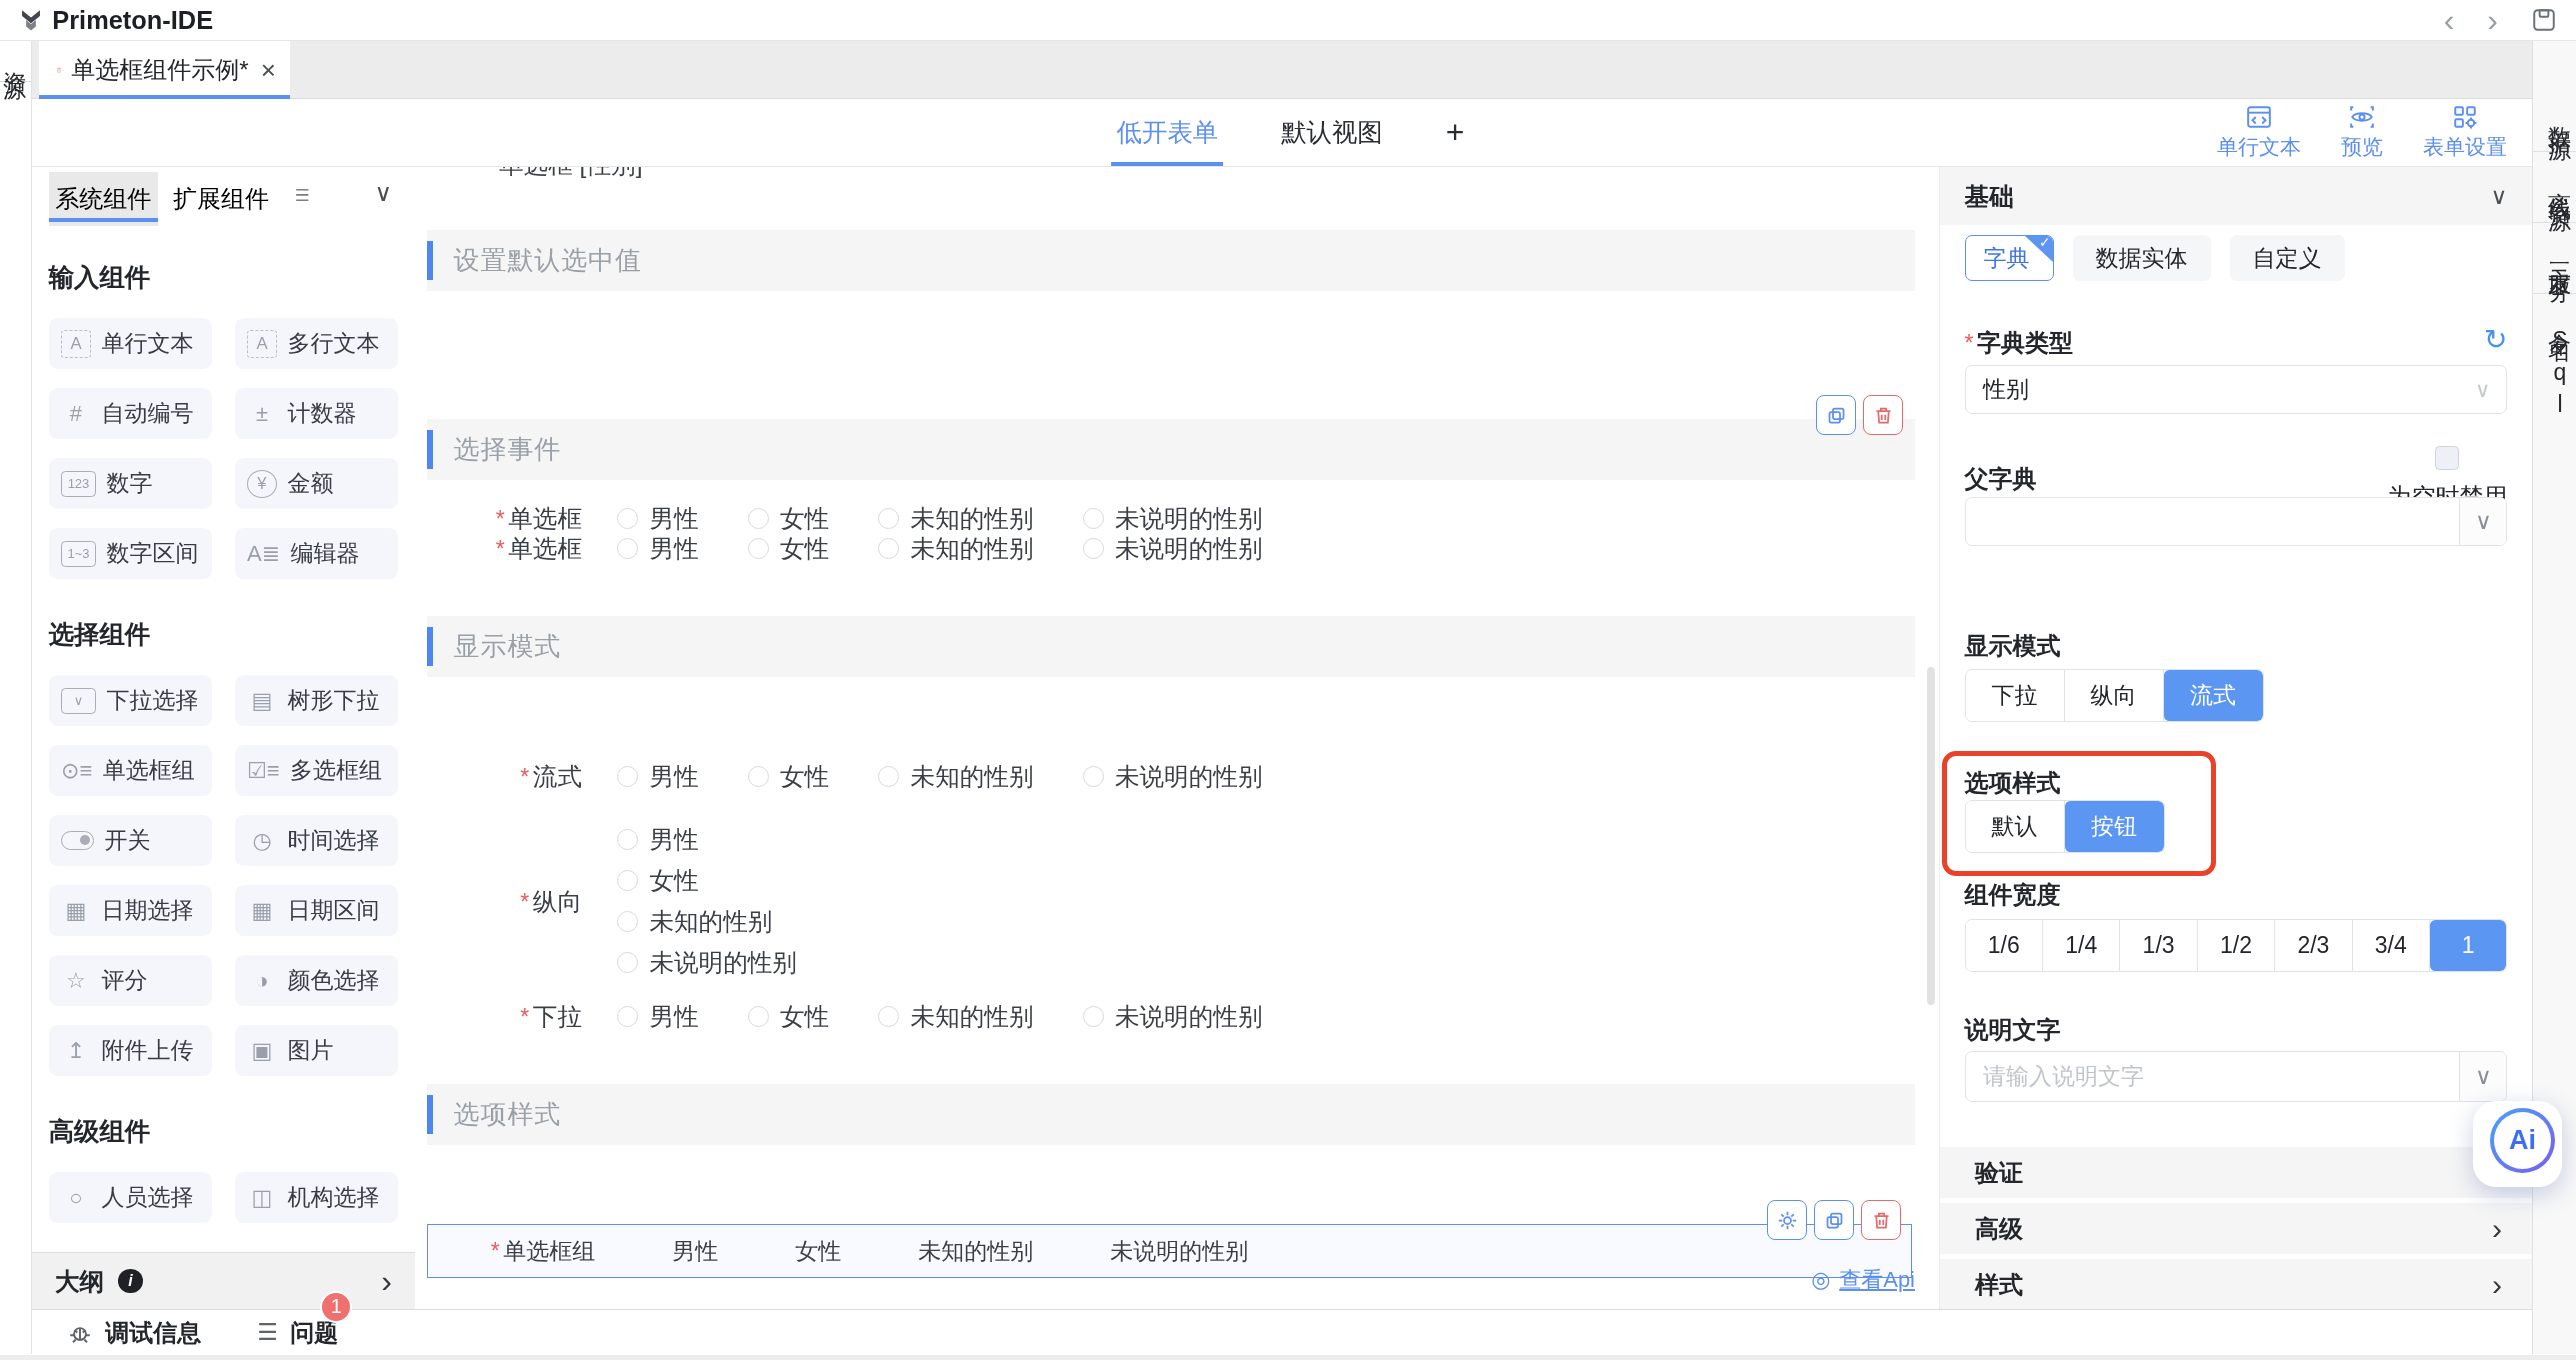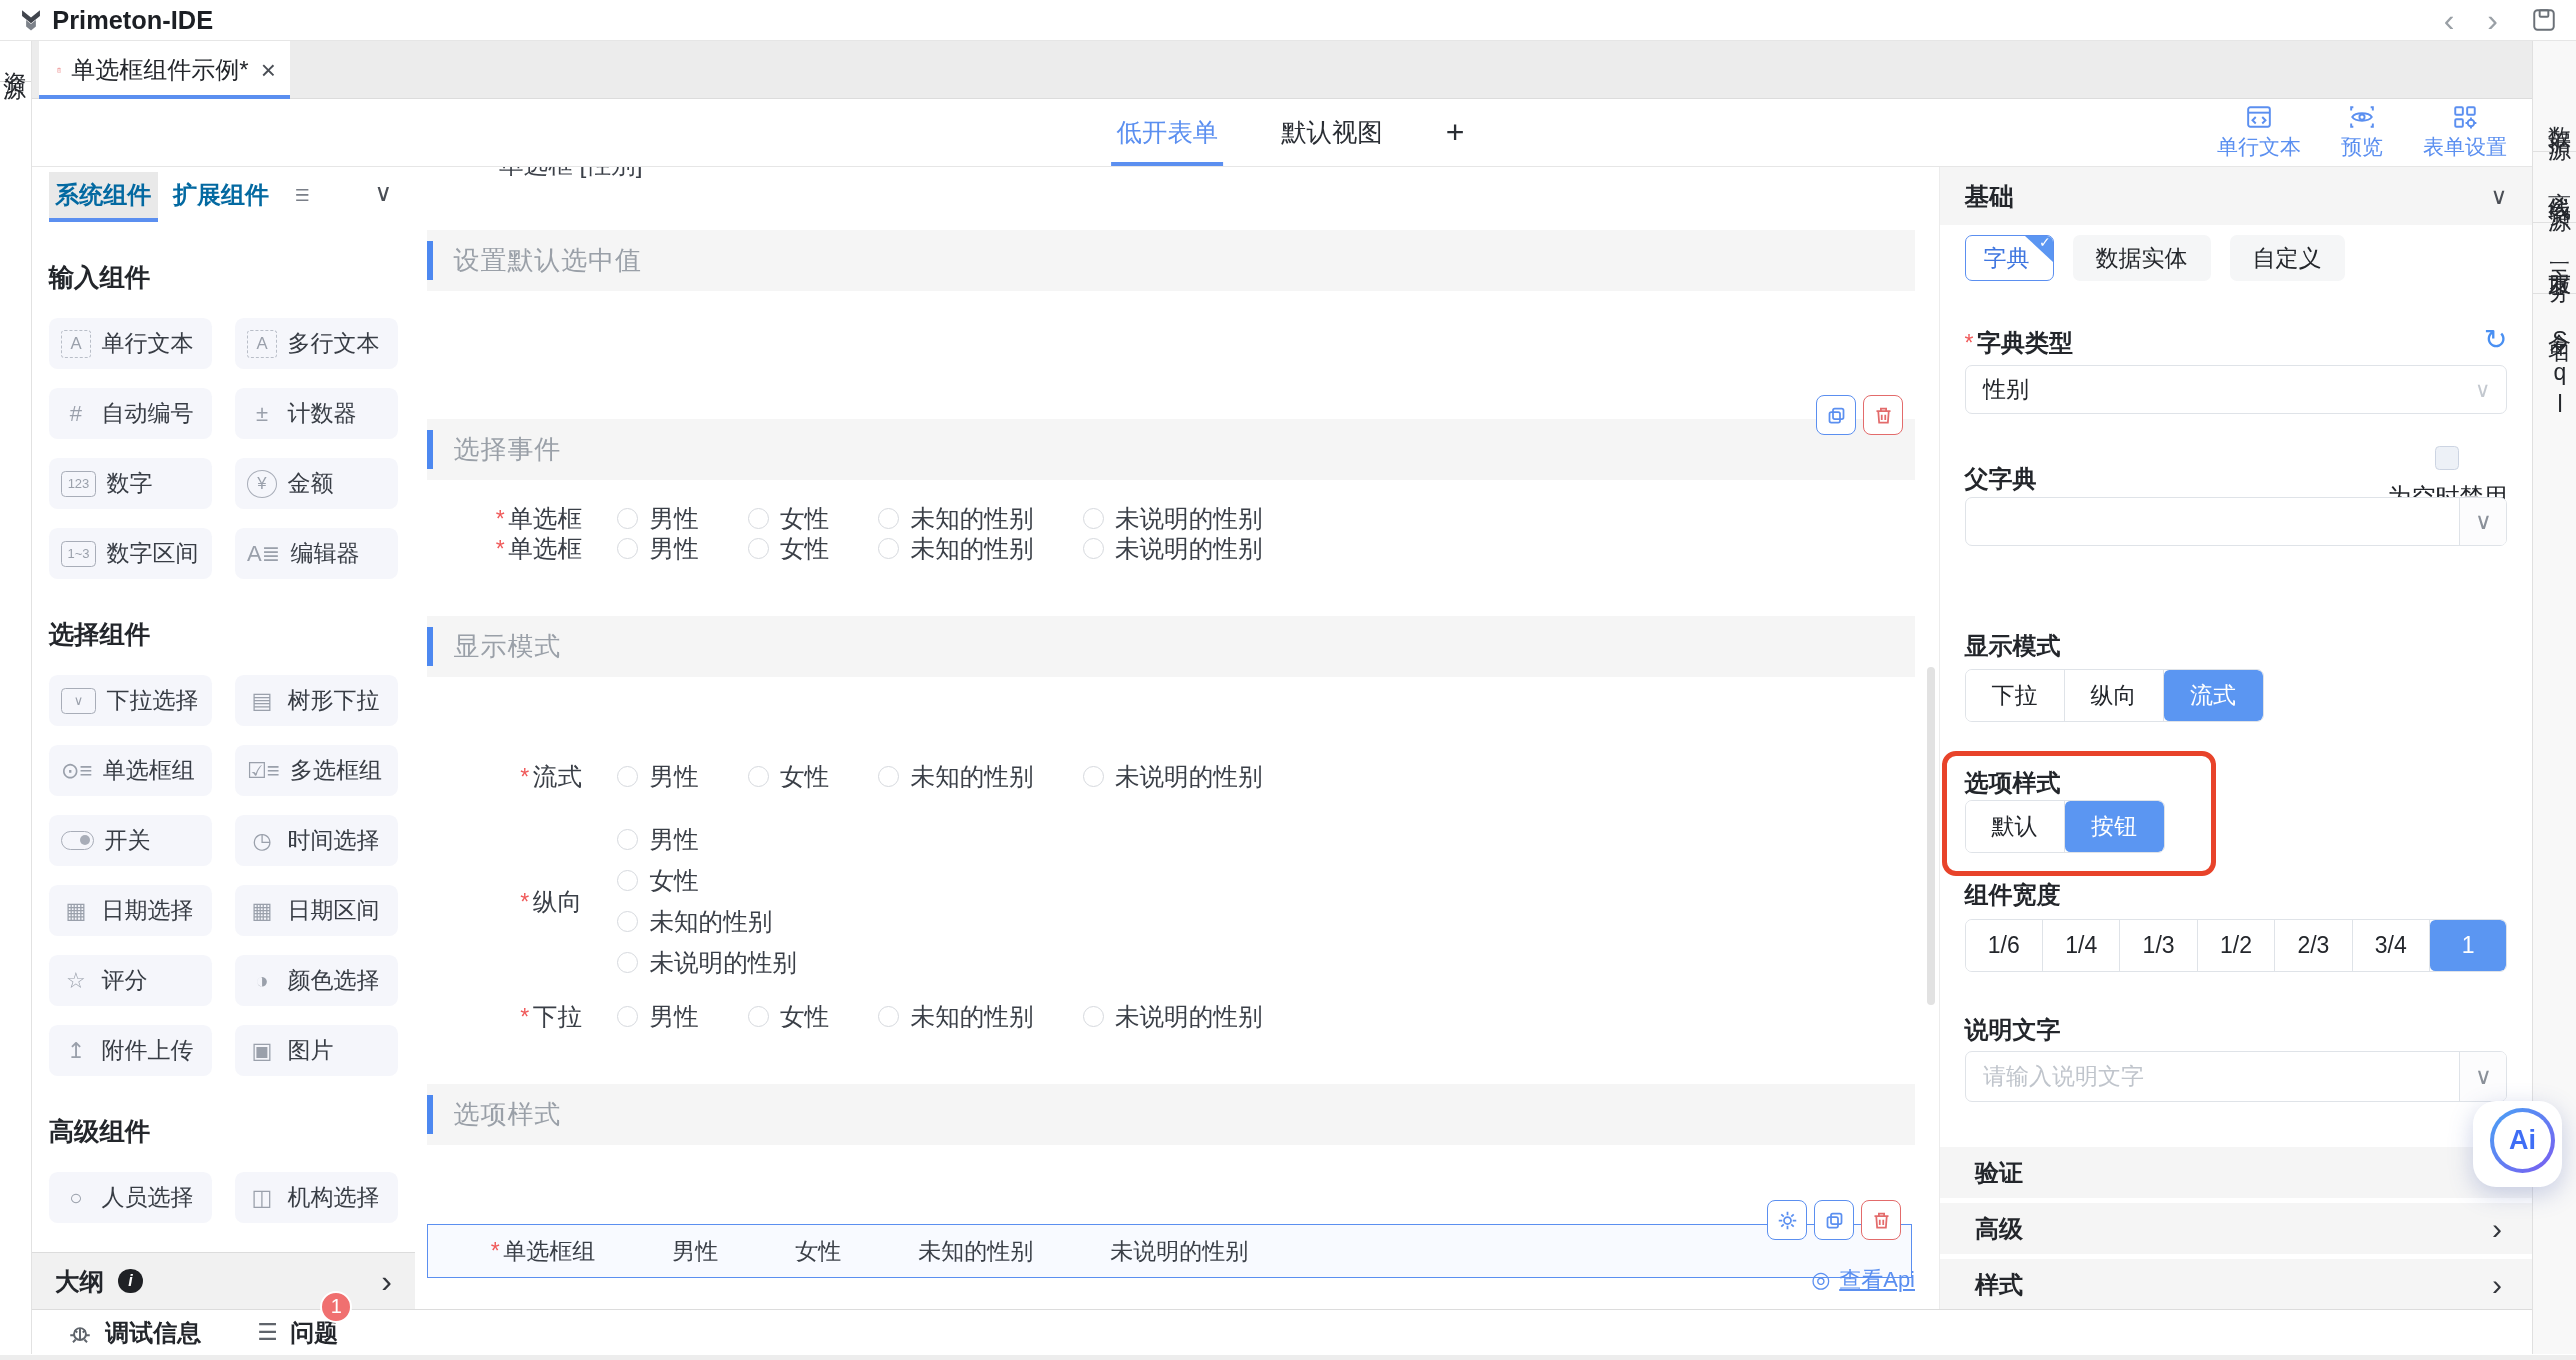--- a/index.html
+++ b/index.html
@@ -49,22 +49,22 @@
   .vtab.active::after{content:"";position:absolute;left:-5.3px;right:-5.3px;bottom:0;height:4.4px;background:#5b8ff0;}
   .vtab-plus{font-size:32px;color:#2a2e34;cursor:pointer;}
   .view-actions{position:absolute;right:26px;top:0;height:100%;display:flex;align-items:center;gap:40px;}
   .vact{display:flex;flex-direction:column;align-items:center;gap:2.6px;color:#5b8ff0;cursor:pointer;}
   .vact .lbl{font-size:21px;}
   .vact svg{width:26px;height:26px;stroke:#5b8ff0;fill:none;stroke-width:1.8;}
 
   
   .sidebar{position:absolute;left:32px;top:167px;width:383px;height:1142px;background:#fff;z-index:5;}
   .pal-tabs{position:relative;height:55px;}
-  .ptab{position:absolute;top:5.3px;height:46px;display:flex;align-items:center;justify-content:center;
-    font-size:24px;font-weight:700;color:#0369a1;cursor:pointer;}
+  .ptab{position:absolute;top:5.3px;height:54px;display:flex;align-items:center;justify-content:center;
+    font-size:24px;font-weight:400;color:#000000;cursor:pointer;}
   .ptab.sys{left:16.7px;width:109px;background:#e9e9e9;}
   .ptab.ext{left:132px;width:114px;}
   .ptab-ul{position:absolute;left:16.7px;bottom:0;width:109px;height:4.4px;background:#5b8ff0;}
   .pal-filter{position:absolute;left:263px;top:17.5px;font-size:16.7px;color:#7a7f88;cursor:pointer;}
   .pal-chev{position:absolute;right:23px;top:12.3px;font-size:24px;color:#4a4e55;cursor:pointer;}
   .pal-scroll{position:absolute;left:0;top:55px;bottom:57px;right:0;overflow:hidden;padding-left:16.7px;}
   .pal-sec-title{font-size:25.4px;font-weight:700;color:#23262b;margin:39px 0 23px;}
   .pal-grid{display:grid;grid-template-columns:163px 163px;gap:19px 23px;}
   .pal-item{height:51px;background:#f5f6fb;border-radius:8.8px;display:flex;align-items:center;
     padding-left:12.3px;gap:10.5px;cursor:grab;}

